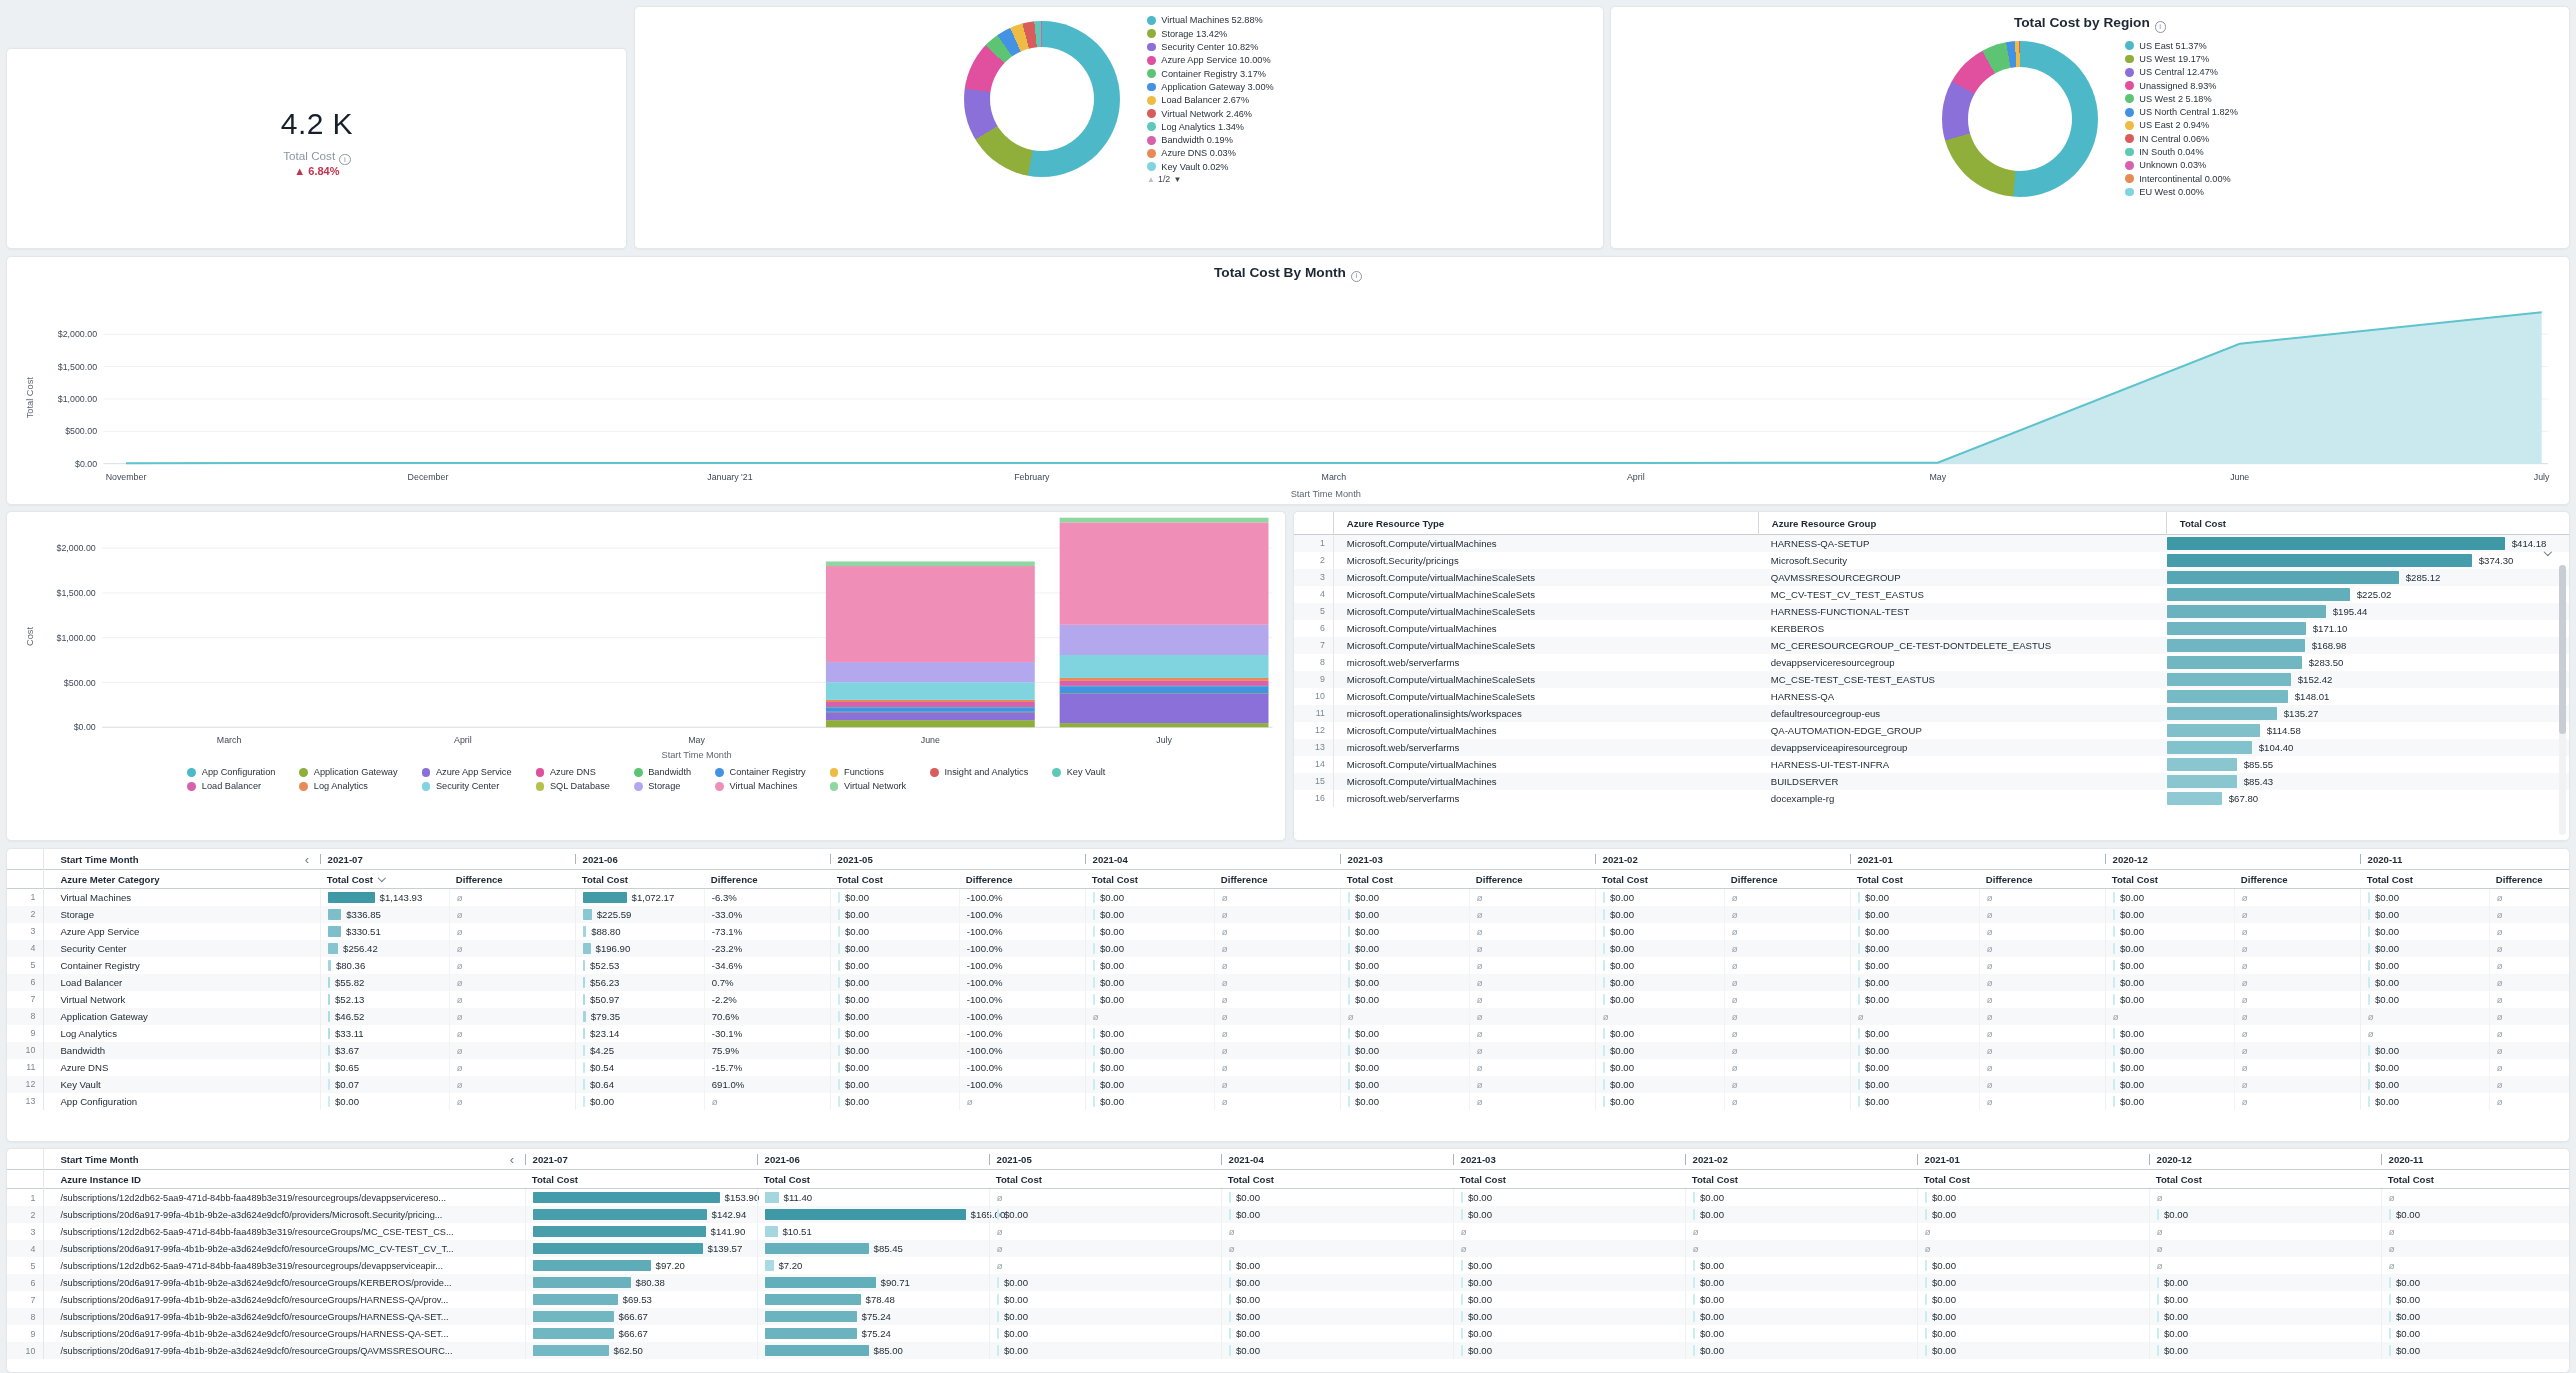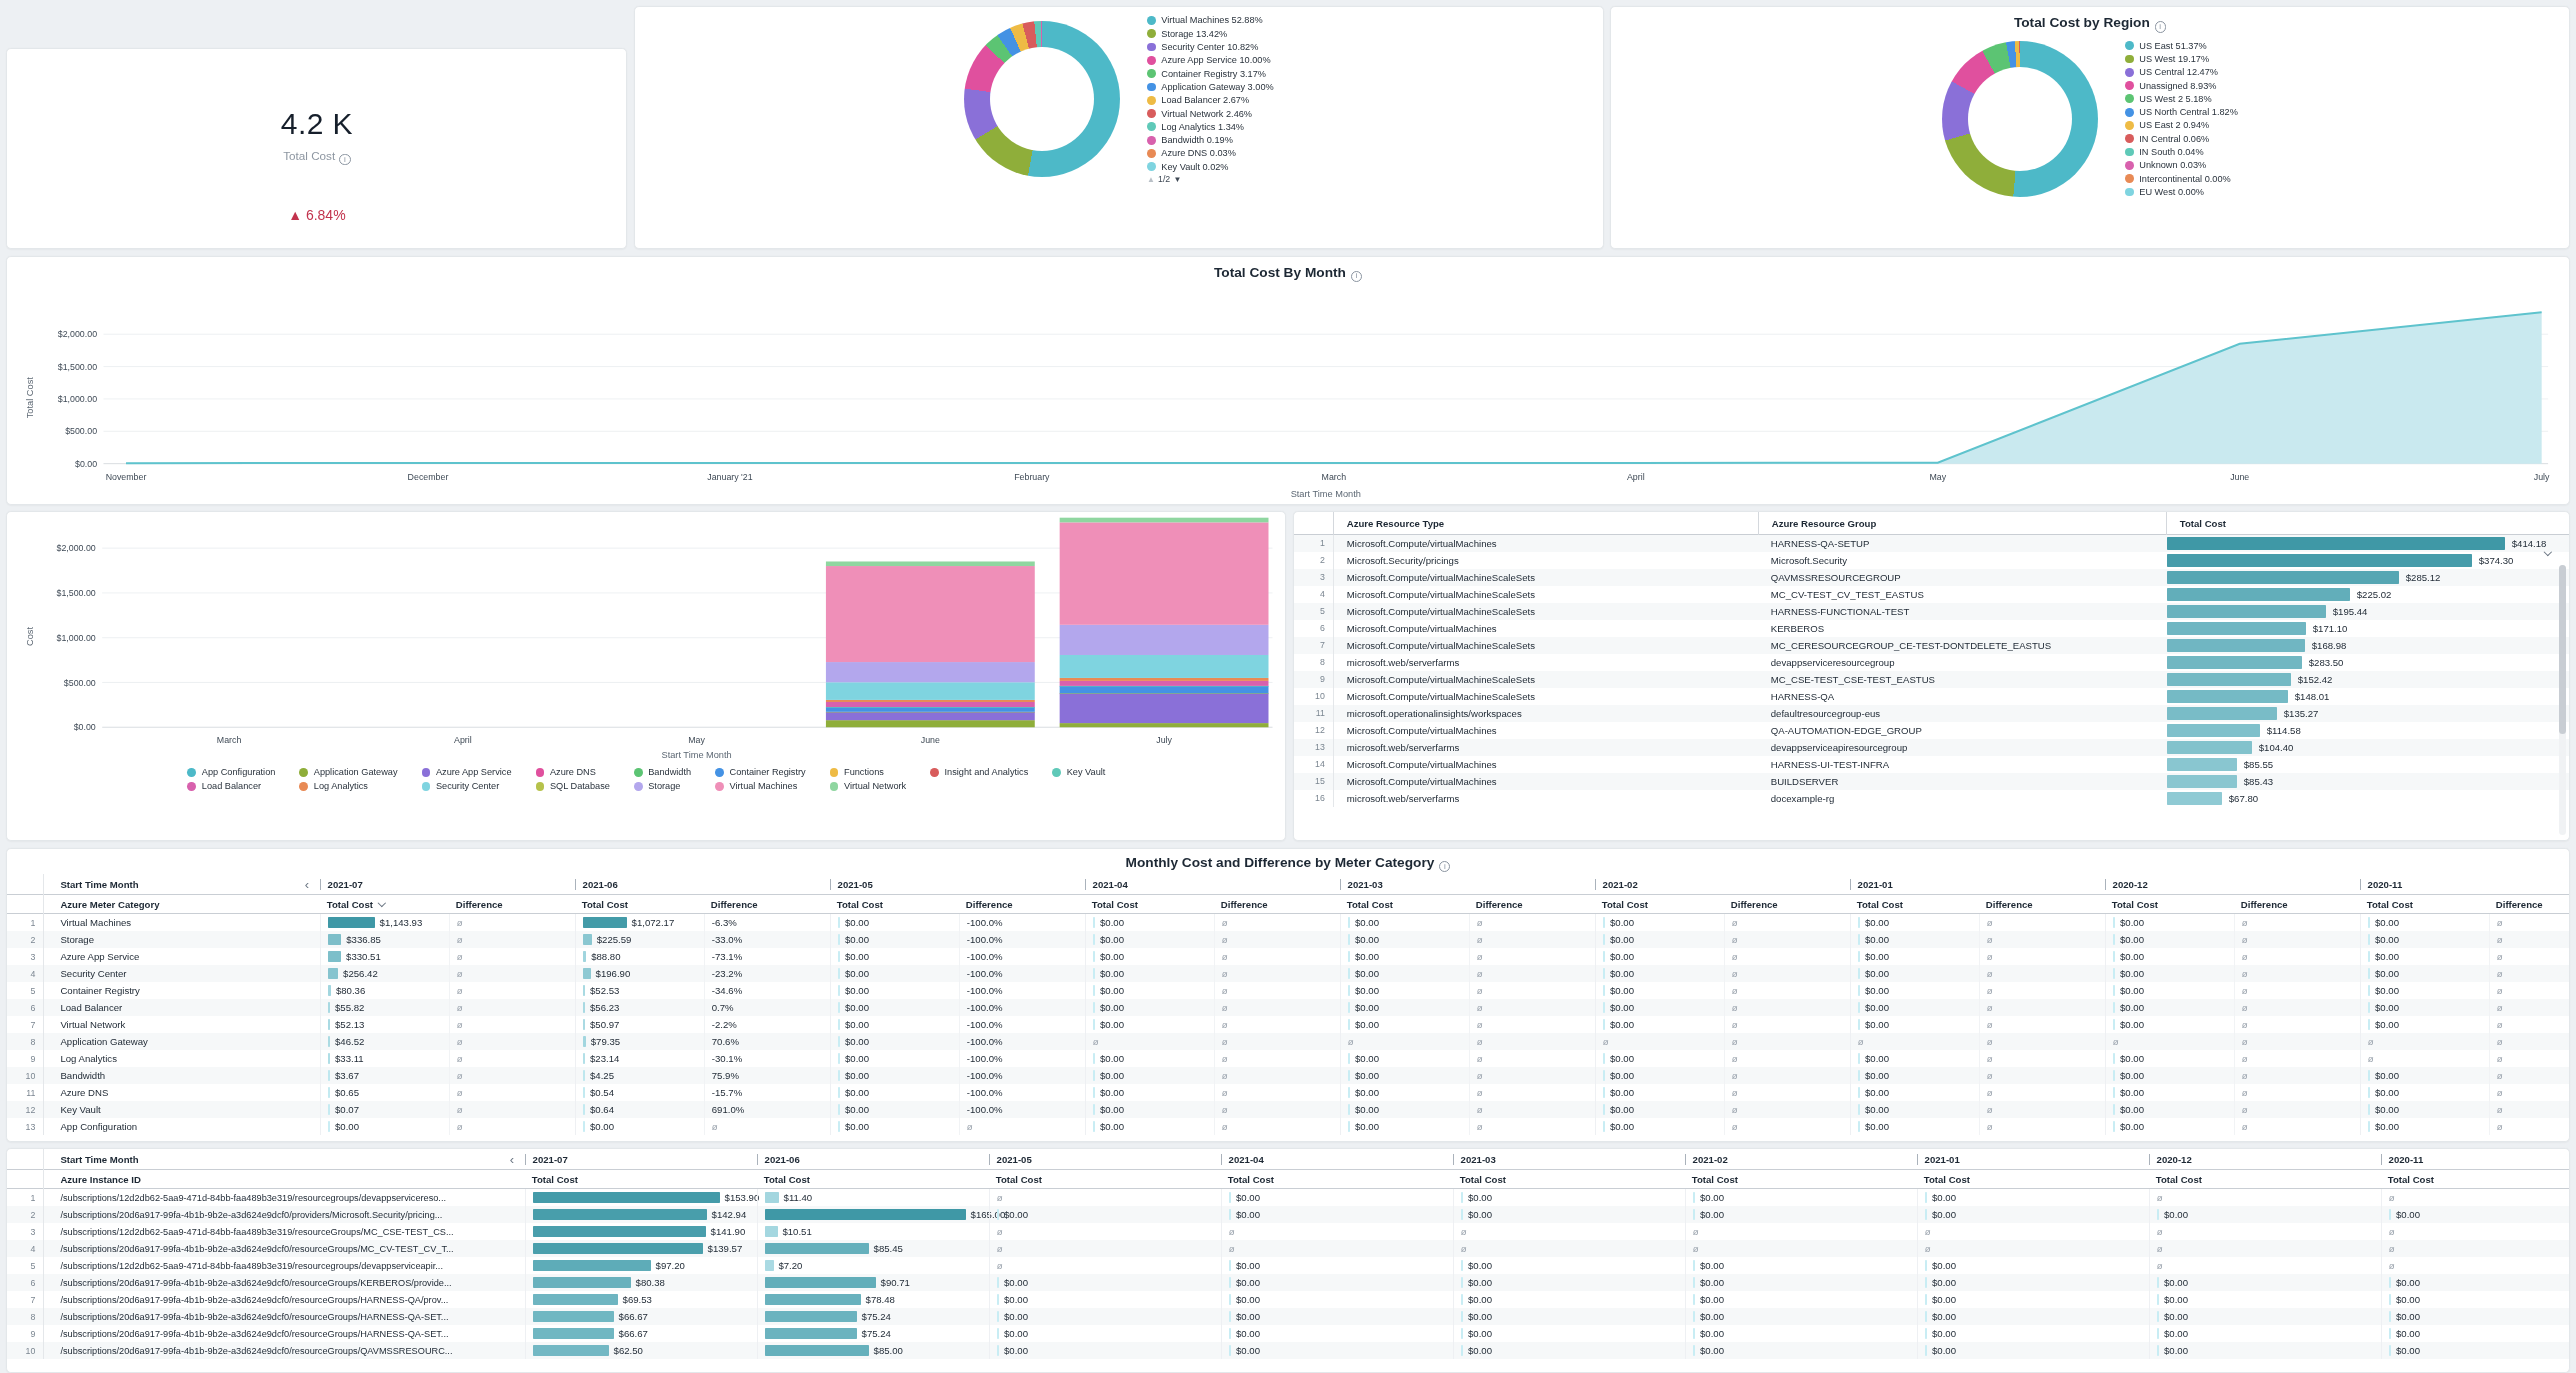--- a/index.html
+++ b/index.html
@@ -9,21 +9,21 @@
   .row { display:flex; gap:6.4px; }
   .panel { background:#fff; border:0.8px solid #e3e7ea; border-radius:4.8px; box-shadow:0 0.8px 1.6px rgba(0,0,0,.04); position:relative; overflow:hidden; }
   .panel h3 { text-align:center; font-size:13.7px; font-weight:700; color:#1d2834; margin:8px 0 3.2px; line-height:16px; }
   .info { display:inline-flex; width:11.3px; height:11.3px; border:0.8px solid #8a94a0; border-radius:50%; color:#8a94a0; font-size:8px; align-items:center; justify-content:center; font-style:normal; vertical-align:-1.6px; margin-left:4.8px; font-weight:400; }
   .info::before { content:"i"; }
   
   .kpi { width:621px; height:201px; align-self:flex-end; display:flex; flex-direction:column; align-items:center; }
   .kpi-value { margin-top:58px; font-size:30px; font-weight:500; color:#161f2b; letter-spacing:0.4px; }
   .kpi-label { margin-top:8px; font-size:11.7px; color:#8d96a1; }
   .kpi-label .info { margin-left:4px; }
-  .kpi-delta { margin-top:42px; font-size:14px; font-weight:400; color:#c2334d; }
+  .kpi-delta { font-size:11px; font-weight:700; color:#c2334d; }
   
   .donut-panel { height:243px; }
   .donut-flex { display:flex; justify-content:center; align-items:center; gap:27px; margin-top:6.4px; }
   .donut { width:156px; height:156px; border-radius:50%; position:relative; flex:none; }
   .donut::after { content:""; position:absolute; inset:26px; background:#fff; border-radius:50%; }
   ul.dlegend { list-style:none; max-height:159px; overflow:hidden; }
   ul.dlegend li { display:flex; align-items:center; gap:5.6px; height:13.3px; font-size:9.2px; color:#29323c; white-space:nowrap; }
   .dot { width:8.8px; height:8.8px; border-radius:50%; flex:none; }
   .pager { font-size:8.8px; color:#3e4854; margin-top:1.6px; display:flex; align-items:center; gap:3.2px; }
   .pager .up { color:#b9c0c7; font-size:8px; }
@@ -522,21 +522,20 @@
         </div>
       <span class="chev-down rt-chev"></span>
       <div class="rt-scroll">
           <div class="rt-thumb"></div>
         </div>
     </section>
   </div>
 
   <div class="row">
     <section class="panel tpanel" id="meterTablePanel" style="flex:1;">
-      <h3><span>Monthly Cost and Difference by Meter Category</span><span class="info"></span></h3>
       <div class="mgrid h1" id="meterHead1">
           <div></div>
           <div class="rowhdr">
             <span>Start Time Month</span>
             <span class="chev-left">‹</span>
           </div>
           <div class="mcell" style="grid-column: span 2;">
             <i class="vtick"></i>
             <span>2021-07</span>
           </div>

